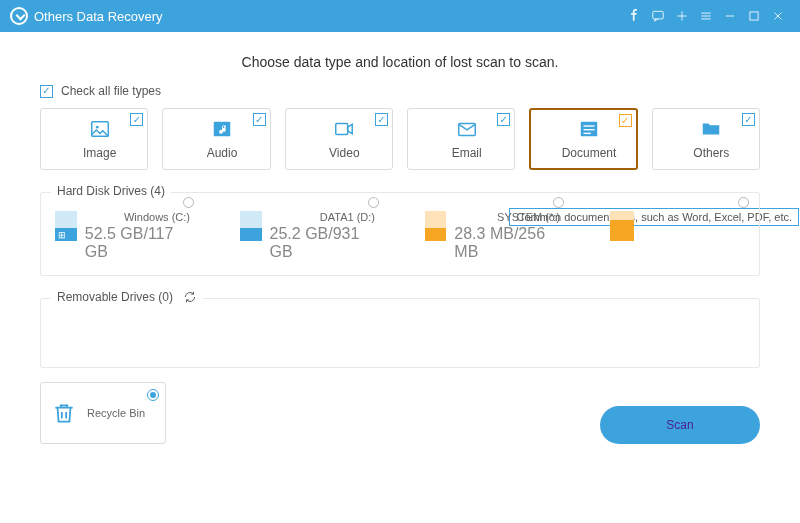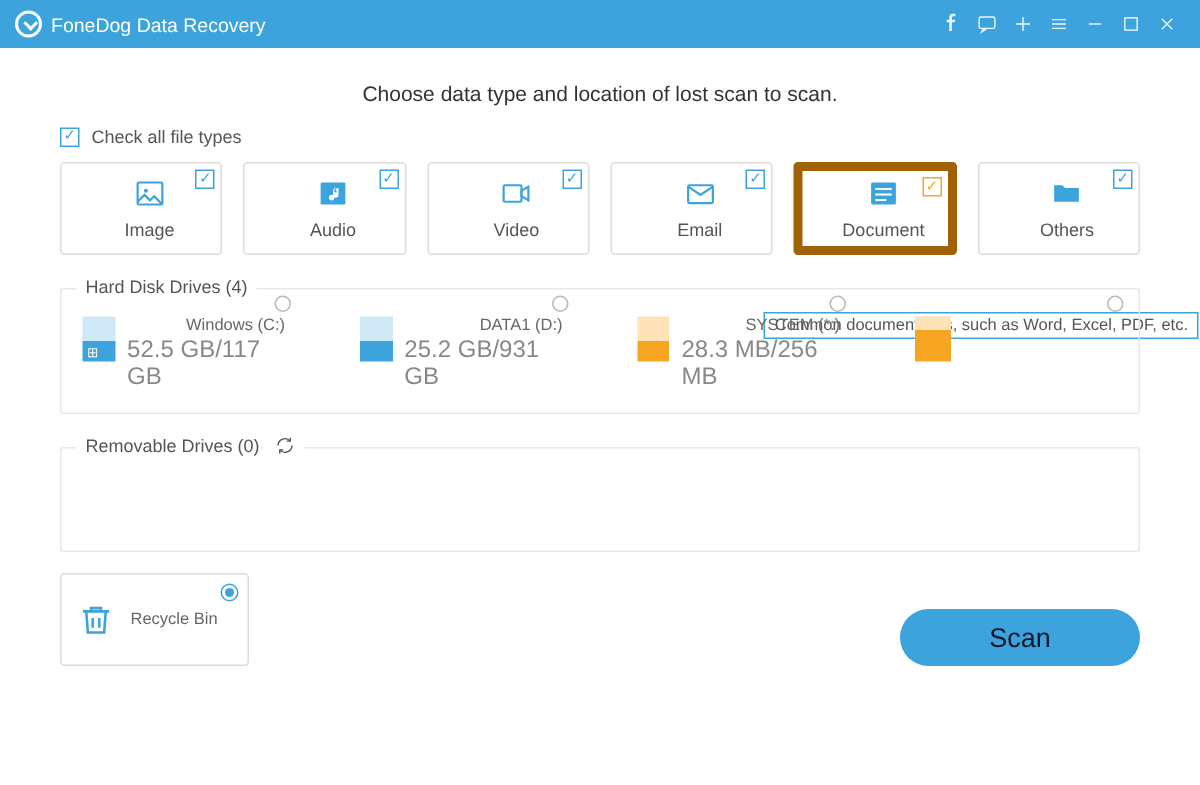--- a/index.html
+++ b/index.html
@@ -14,21 +14,21 @@
 
   .content { padding: 12px 40px 0 40px; position: relative; }
   .headline { text-align: center; font-size: 14px; color: #333; margin: 10px 0 14px; }
   .checkall { display: flex; align-items: center; gap: 8px; font-size: 12px; color: #555; margin-bottom: 10px; }
   .cb { width: 13px; height: 13px; border: 1px solid #3ca3dd; display: inline-flex; align-items: center; justify-content: center; color: #3ca3dd; font-size: 10px; line-height: 1; }
   .cb.orange { border-color: #f6a623; color: #f6a623; }
   .cb:after { content: "✓"; }
 
   .type-row { display: flex; gap: 14px; }
   .type-card { position: relative; width: 110px; height: 62px; border: 1px solid #dcdcdc; border-radius: 3px; display: flex; flex-direction: column; align-items: center; justify-content: center; gap: 6px; cursor: pointer; background: #fff; padding-left: 11px; }
-  .type-card.selected { border: 6px solid #a16207; }
+  .type-card.selected { border: 2px solid #a16207; }
   .type-card .cb { position: absolute; top: 4px; right: 4px; }
   .type-card .tlabel { font-size: 12px; color: #555; }
   .type-card svg { width: 22px; height: 22px; fill: #3ca3dd; }
 
   .tooltip { position: absolute; right: 1px; top: 176px; border: 1px solid #3ca3dd; background: #fff; color: #555; font-size: 11px; padding: 2px 6px; white-space: nowrap; }
 
   .section { margin-top: 22px; border: 1px solid #e8e8e8; border-radius: 2px; padding: 18px 14px 14px; position: relative; }
   .section-legend { position: absolute; top: -9px; left: 10px; background: #fff; padding: 0 6px; font-size: 12px; color: #555; display: flex; align-items: center; gap: 10px; }
   .refresh-ico { display: inline-flex; }
   .refresh-ico svg { width: 14px; height: 14px; stroke: #555; fill: none; stroke-width: 1.6; }
@@ -46,28 +46,28 @@
 
   .removable { height: 70px; }
 
   .bottom-row { display: flex; align-items: flex-end; margin-top: 14px; justify-content: center; }
   .recycle-card { position: relative; width: 126px; height: 62px; border: 1px solid #dcdcdc; border-radius: 3px; display: flex; align-items: center; gap: 10px; padding: 0 10px; }
   .recycle-card .radio { position: absolute; top: 6px; right: 6px; width: 12px; height: 12px; border: 1px solid #3ca3dd; border-radius: 50%; display: flex; align-items: center; justify-content: center; }
   .recycle-card .radio:after { content: ""; width: 6px; height: 6px; background: #3ca3dd; border-radius: 50%; }
   .recycle-card svg { width: 26px; height: 26px; fill: none; stroke: #3ca3dd; stroke-width: 1.6; }
   .recycle-card .rlabel { font-size: 11px; color: #666; }
 
-  .scan-btn { margin-left: auto; width: 160px; height: 38px; border-radius: 19px; background: #3ca3dd; color: #0f172a; font-size: 18px; border: none; display: flex; align-items: center; justify-content: center; cursor: pointer; }
+  .scan-btn { margin-left: auto; width: 160px; height: 38px; border-radius: 19px; background: #3ca3dd; color: #4c1d95; font-size: 12px; border: none; display: flex; align-items: center; justify-content: center; cursor: pointer; }
 </style>
 </head>
 <body>
 
 <div class="titlebar">
   <span class="logo-ico"></span>
-  <span class="title">FoneDog Data Recovery</span>
+  <span class="title">Others Data Recovery</span>
   <span class="spacer"></span>
   <span class="ico">
       <svg viewBox="0 0 24 24">
         <path d="M14 3h3V0h-3c-2 0-4 2-4 4v3H7v3h3v10h3V10h3l1-3h-4V5c0-1 1-2 1-2z" fill="#fff" stroke="none"></path>
       </svg>
     </span>
   <span class="ico">
       <svg viewBox="0 0 24 24">
         <rect x="3" y="4" width="18" height="13" rx="2"></rect>
         <path d="M8 17l-2 4 6-4"></path>

